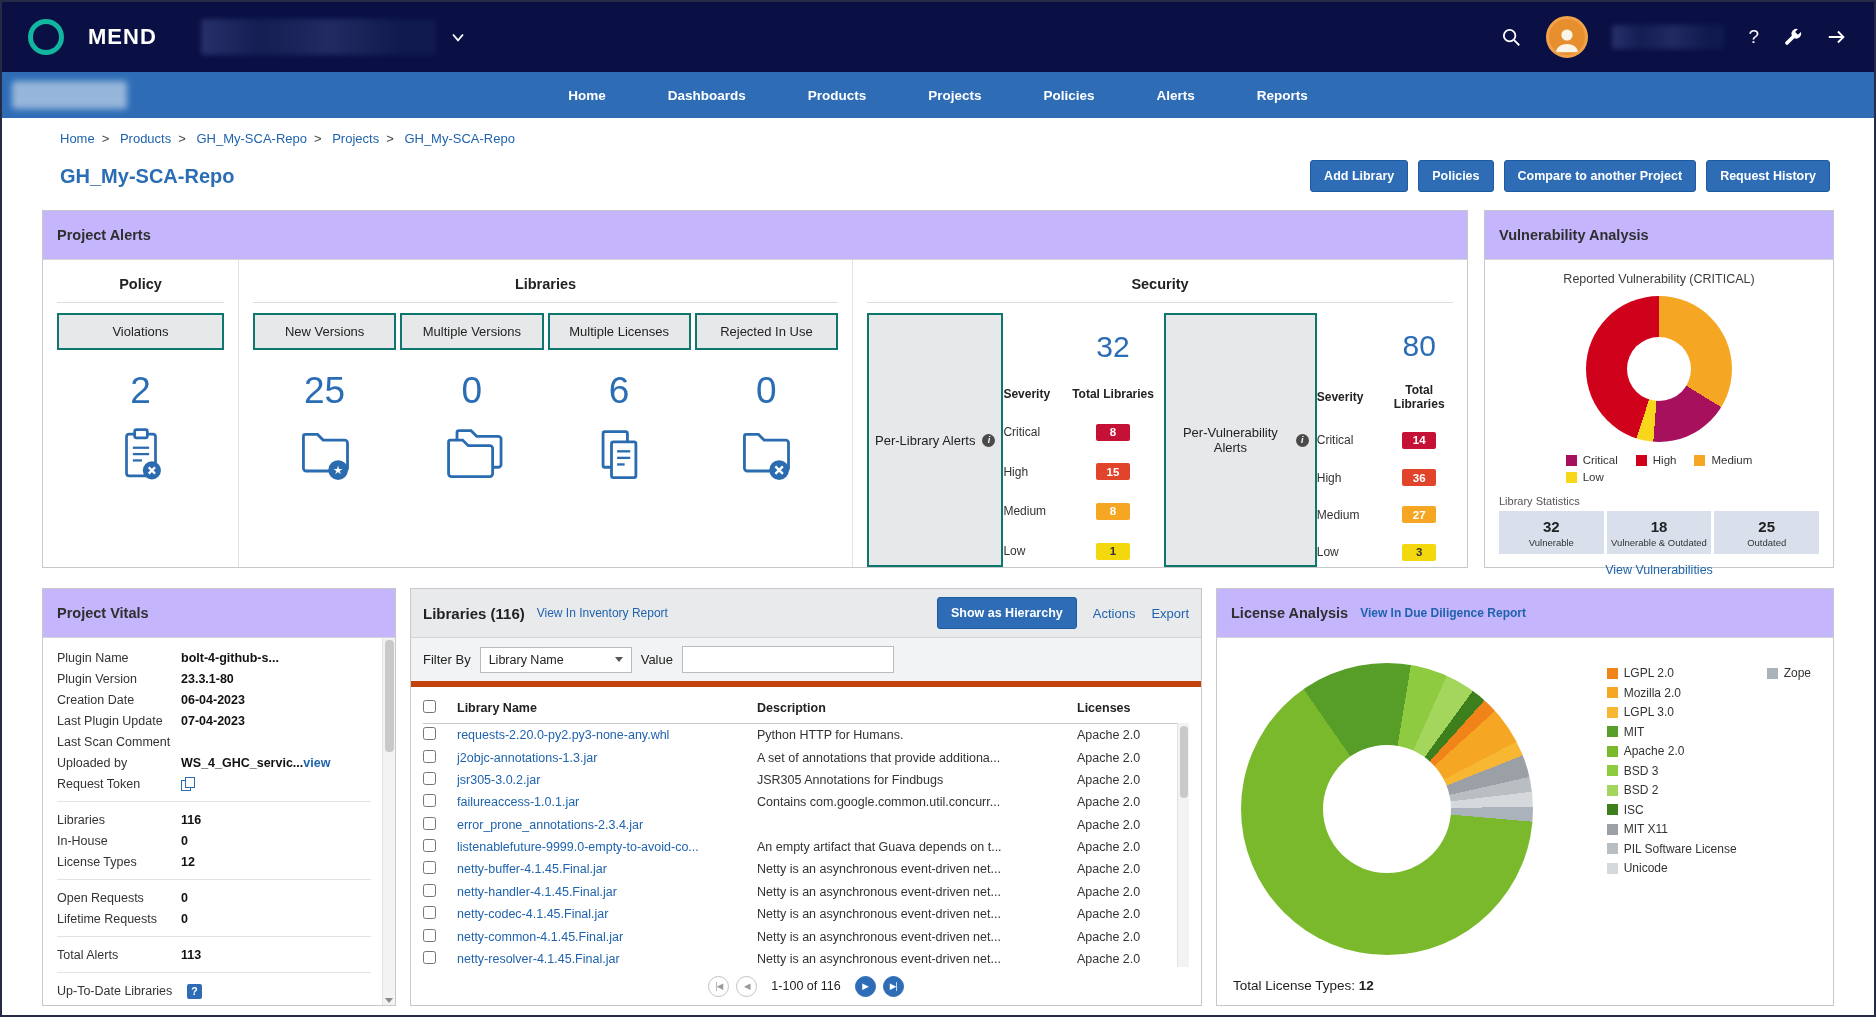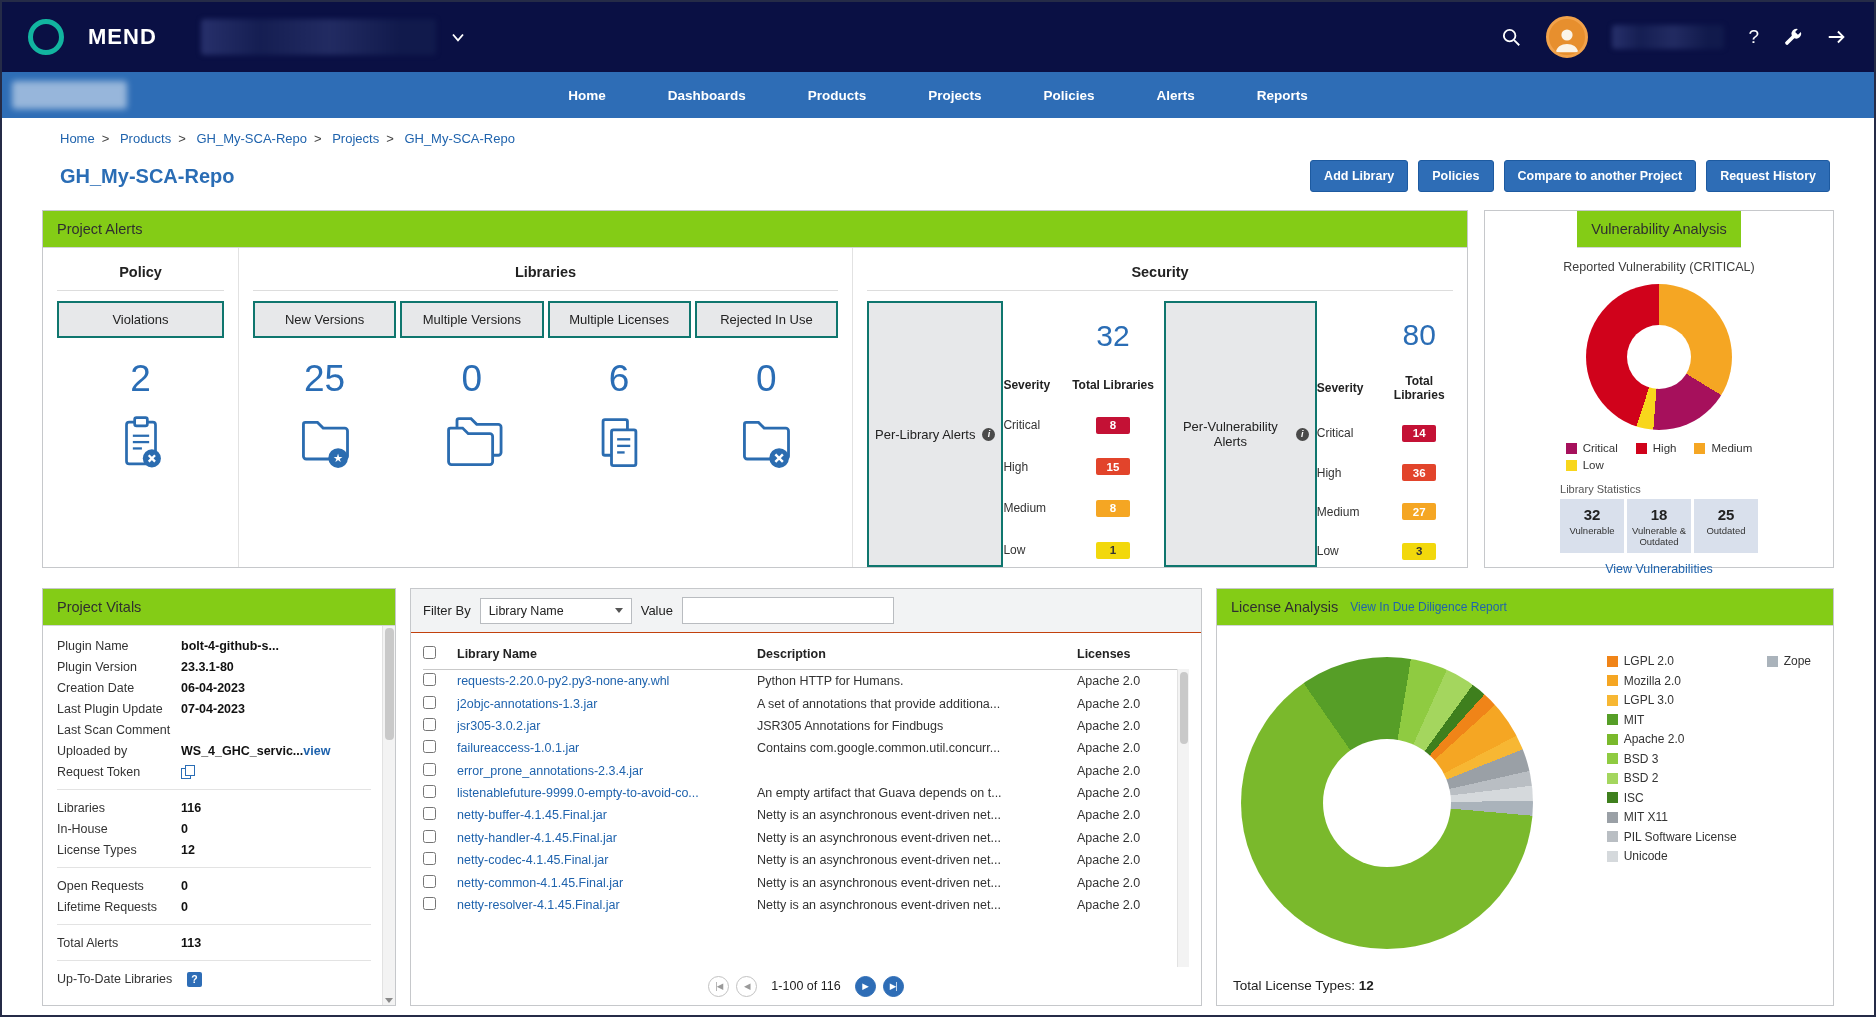--- a/index.html
+++ b/index.html
@@ -32,21 +32,21 @@
   .crumb-sep { color:#444; margin:0 7px; }
   .titlebar { display:flex; align-items:center; padding:12px 44px 10px 58px; }
   .page-title { color:var(--accent,#2a6db5); font-size:20px; font-weight:700; }
   .title-actions { margin-left:auto; display:flex; gap:10px; }
   .btn { background:var(--navbar,#2e6db6); color:#fff; border:1px solid #1d5aa0; font:700 12.5px "Liberation Sans",sans-serif; padding:8px 13px; border-radius:3px; cursor:pointer; white-space:nowrap; }
 
   
   .row1 { display:flex; gap:16px; margin:8px 40px 0; }
   .row2 { display:flex; gap:14px; margin:20px 40px 0; }
   .panel { border:1px solid #c6c8cb; background:#fff; display:flex; flex-direction:column; }
-  .panel-h { background:#84cc16; border-bottom:1px solid #d2d4d7; padding:10px 14px; font-size:14.5px; font-weight:400; color:#2f2f2f; flex:none; display:flex; align-items:center; gap:12px; }
+  .panel-h { background:#c4b5fd; border-bottom:1px solid #d2d4d7; padding:16px 14px; font-size:14.5px; font-weight:700; color:#2f2f2f; flex:none; display:flex; align-items:center; gap:12px; }
 
   
   .alertsP { flex:1; height:358px; }
   .alerts-body { display:flex; flex:1;justify-content:space-between; }
   .agroup { padding:8px 14px 0; display:flex; flex-direction:column; }
   .agroup.policy { width:196px; border-right:1px solid #e2e2e2; }
   .agroup.libs  { width:614px; border-right:1px solid #e2e2e2; }
   .agroup.sec   { flex:1; }
   .gtitle { text-align:center; font-size:14.5px; font-weight:700; color:#222; padding:8px 0 10px; border-bottom:1px solid #ddd; margin-bottom:10px; }
   .tab { background:#e7e8ea; border:2px solid #0f766e; text-align:center; padding:9px 6px; font-size:13px; color:#222; cursor:pointer; }
@@ -58,21 +58,21 @@
   .sec-sub { flex:1; display:flex; flex-direction:row; }
   .sec-tab { display:flex; align-items:center; justify-content:center; gap:7px; }
   .info-icon { width:13px; height:13px; border-radius:50%; background:#4a4a4a; color:#fff; font-size:9px; font-weight:700; font-style:italic; display:inline-flex; align-items:center; justify-content:center; flex:none; }
   .sev-grid { display:grid; grid-template-columns:auto auto; column-gap:22px; row-gap:8px; justify-content:center; align-items:center; margin-top:2px; }
   .sev-big { grid-column:2; text-align:center; font-size:30px; color:var(--accent,#2a6db5); padding-top:8px; cursor:pointer; }
   .sev-h { font-size:12px; font-weight:700; color:#222; text-align:center; }
   .sev-name { font-size:12px; color:#333; }
   .sev-badge { width:34px; height:17px; border-radius:2px; font-size:11.5px; font-weight:700; display:flex; align-items:center; justify-content:center; margin:0 auto; cursor:pointer; }
 
   
-  .vulnP { width:350px; flex:none; height:358px;align-items:center; }
+  .vulnP { width:350px; flex:none; height:358px; }
   .vuln-body { padding:10px 14px 8px; display:flex; flex-direction:column; flex:1; }
   .vuln-sub { text-align:center; font-size:12.5px; color:#3c3c3c; margin:2px 0 10px; }
   .donut { border-radius:50%; position:relative; flex:none; }
   .donut::after { content:""; position:absolute; inset:28%; background:#fff; border-radius:50%; }
   .donut.v { width:146px; height:146px; margin:0 auto; }
   .vlegend { display:grid; grid-template-columns:repeat(3,auto); justify-content:center; column-gap:18px; row-gap:5px; margin-top:12px; }
   .leg-item { display:flex; align-items:center; gap:6px; font-size:11.5px; color:#333; }
   .sw { width:11px; height:11px; flex:none; }
   .stats-title { font-size:11px; color:#555; margin:12px 0 4px; }
   .stats { display:flex; gap:3px; }
@@ -98,21 +98,21 @@
   .vsb-btn { position:absolute; bottom:2px; left:0; width:100%; display:flex; justify-content:center; cursor:pointer; }
   .tri-down { width:0; height:0; border-left:4px solid transparent; border-right:4px solid transparent; border-top:5px solid #8a8a8a; }
 
   
   .libsP { flex:1; height:418px; }
   .lib-h { background:#e9eaec; border-bottom:1px solid #d2d4d7; padding:8px 12px; display:flex; align-items:center; gap:12px; flex:none; }
   .lib-title { font-size:15px; font-weight:700; color:#222; }
   .lib-link { color:var(--link,#1f63ad); font-size:12px; cursor:pointer; }
   .lib-actions { margin-left:auto; display:flex; align-items:center; gap:16px; }
   .txt-btn { color:var(--link,#1f63ad); font-size:13px; cursor:pointer; }
-  .filter-row { background:#f2f3f4; border-bottom:1px solid #c2410c; padding:8px 12px; display:flex; align-items:center; gap:9px; font-size:13px; color:#222; flex:none; }
+  .filter-row { background:#f2f3f4; border-bottom:6px solid #c2410c; padding:8px 12px; display:flex; align-items:center; gap:9px; font-size:13px; color:#222; flex:none; }
   .select { background:#fff; border:1px solid #b9bcc0; padding:5px 8px; width:152px; display:flex; align-items:center; justify-content:space-between; font-size:12.5px; cursor:pointer; }
   .caret { width:0; height:0; border-left:4px solid transparent; border-right:4px solid transparent; border-top:5px solid #555; }
   .value-input { border:1px solid #b9bcc0; height:27px; width:212px; padding:0 8px; font-size:12.5px; font-family:"Liberation Sans",sans-serif; }
   .table-wrap { flex:1; margin:9px 12px 0; position:relative; overflow:hidden; }
   .t-head, .t-row { display:grid; grid-template-columns:34px 300px 1fr 112px; align-items:center; }
   .t-head { font-size:12.5px; font-weight:700; color:#222; border-bottom:1px solid #c9c9c9; padding:4px 0 7px; }
   .t-row { font-size:12.5px; padding:3.2px 0; }
   .lib-name { color:var(--link,#1f63ad); cursor:pointer; white-space:nowrap; overflow:hidden; padding-right:10px; }
   .lib-desc { color:#333; white-space:nowrap; overflow:hidden; padding-right:10px; }
   .lib-lic { color:#333; }
@@ -500,20 +500,29 @@
         <div class="vsb">
           <div class="vsb-thumb"></div>
           <div class="vsb-btn">
               <span class="tri-down"></span>
             </div>
         </div>
       </div>
     </section>
 
     <section class="panel libsP">
+      <div class="lib-h">
+        <span class="lib-title">Libraries (116)</span>
+        <a class="lib-link">View In Inventory Report</a>
+        <div class="lib-actions">
+          <button class="btn">Show as Hierarchy</button>
+          <a class="txt-btn">Actions</a>
+          <a class="txt-btn">Export</a>
+        </div>
+      </div>
       <div class="filter-row">
         <span>Filter By</span>
         <div class="select">
           <span>Library Name</span>
           <span class="caret"></span>
         </div>
         <span>Value</span>
         <input class="value-input" type="text" style="">
       </div>
       <div class="table-wrap">

